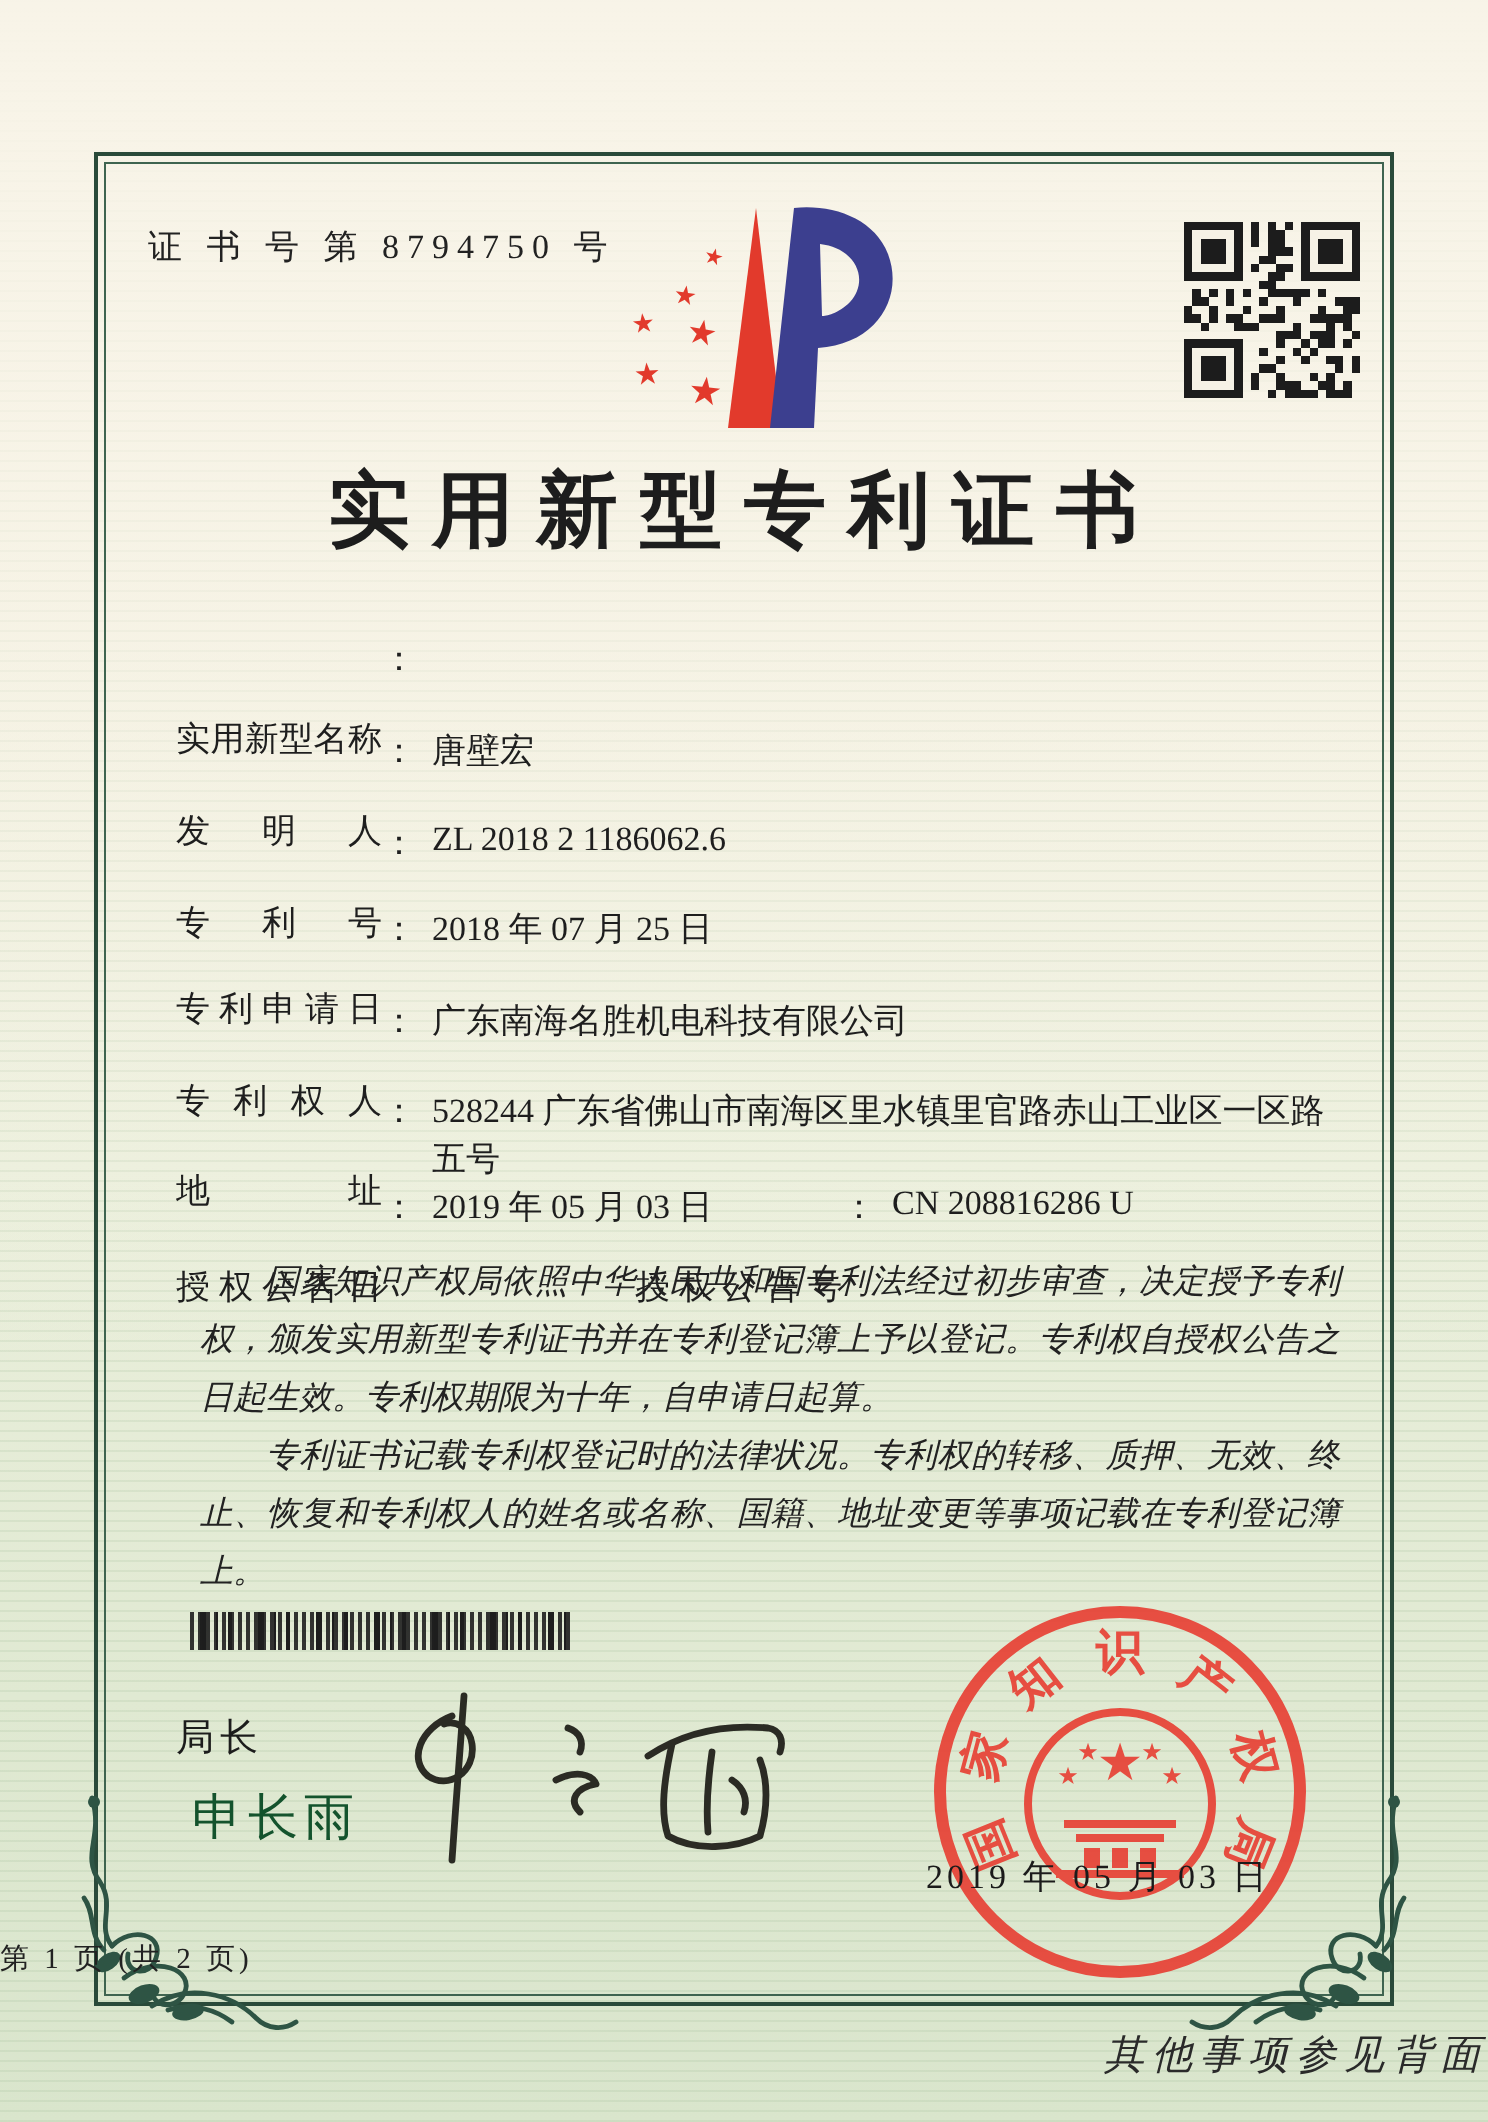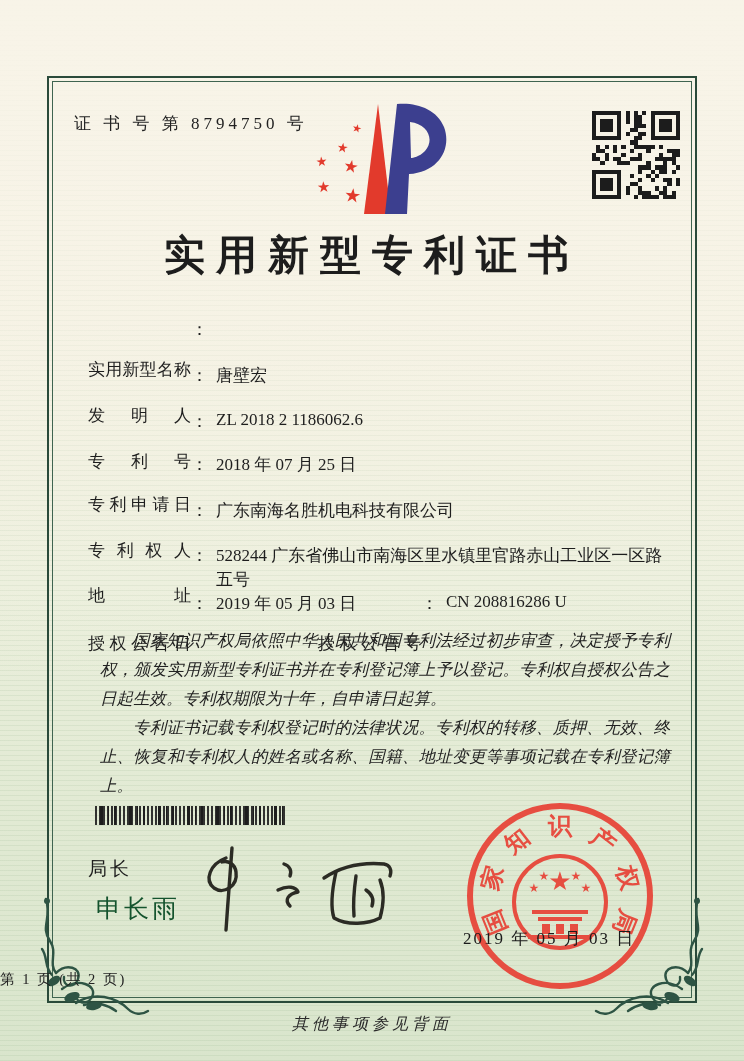--- a/index.html
+++ b/index.html
@@ -30,21 +30,21 @@
   .barcode{left:95px;top:806px;width:192px;height:19px;
     background:
      repeating-linear-gradient(90deg,rgba(30,30,30,.9) 0 2px,rgba(0,0,0,0) 2px 4px),
      repeating-linear-gradient(90deg,rgba(0,0,0,0) 0 5px,#1d1d1d 5px 8px,rgba(0,0,0,0) 8px 13px,#1d1d1d 13px 14px,rgba(0,0,0,0) 14px 19px,#1d1d1d 19px 21px,rgba(0,0,0,0) 21px 29px);}
   .role{left:88px;top:856px;font-size:19px;color:#1c1c1c;letter-spacing:3px;}
   .signer{left:96px;top:892px;font-size:25px;color:#14532d;letter-spacing:3px;}
   .sig-svg{left:192px;top:838px;}
   .seal{left:462px;top:798px;width:196px;height:196px;}
   .seal-date{left:463px;top:927px;font-size:17px;color:#1b1b1b;letter-spacing:2px;}
   .page-num{left:0;right:0;top:970px;font-size:14.5px;color:#222;letter-spacing:2px;}
-  .footer-note{left:0;right:0;top:1014px;text-align:center;font-size:16px;color:#2a2a2a;
+  .footer-note{left:0;right:0;top:1014px;text-align:right;font-size:20px;color:#2a2a2a;
     font-style:italic;letter-spacing:4px;}
   .logo{left:298px;top:100px;}
   .qr{left:592px;top:111px;}
   .ornament{bottom:40px;}
   .orn-left{left:32px;}
   .orn-right{right:32px;transform:scaleX(-1);}
   svg{display:block;}
 </style>
 </head>
 <body>

